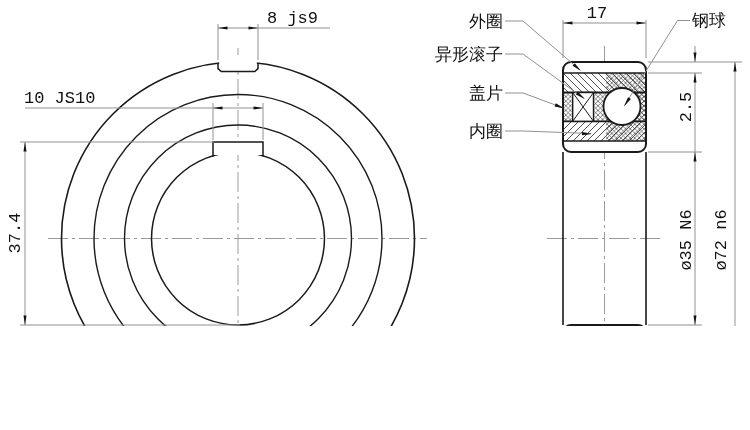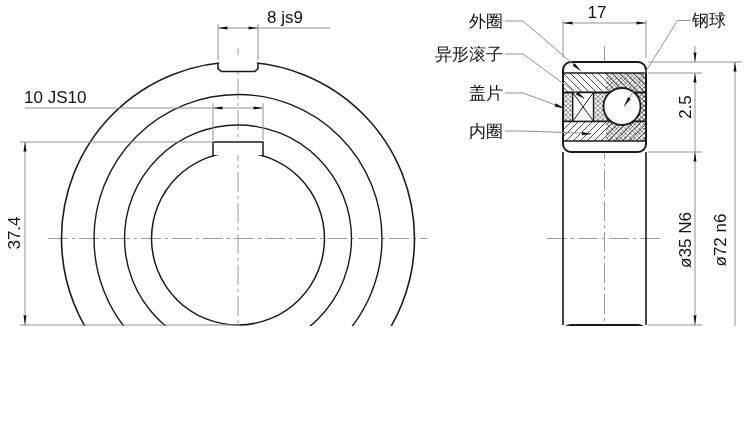--- a/index.html
+++ b/index.html
@@ -1,17 +1,17 @@
 <!DOCTYPE html>
 <html><head>
 <meta charset="utf-8">
 <style>
   html,body{margin:0;padding:0;background:#ffffff;}
   .stage{position:relative;width:750px;height:326px;background:#fff;overflow:hidden;
-         font-family:Liberation Sans, sans-serif;}
+         font-family:Liberation Mono, monospace;}
   svg{display:block;}
   text{fill:#111;}
   .dimtxt{font-size:17px;}
   .cjk{font-size:17px;}
 </style>
 </head>
 <body>
 
 <div class="stage">
 <svg width="750" height="430" viewBox="0 0 750 430">

